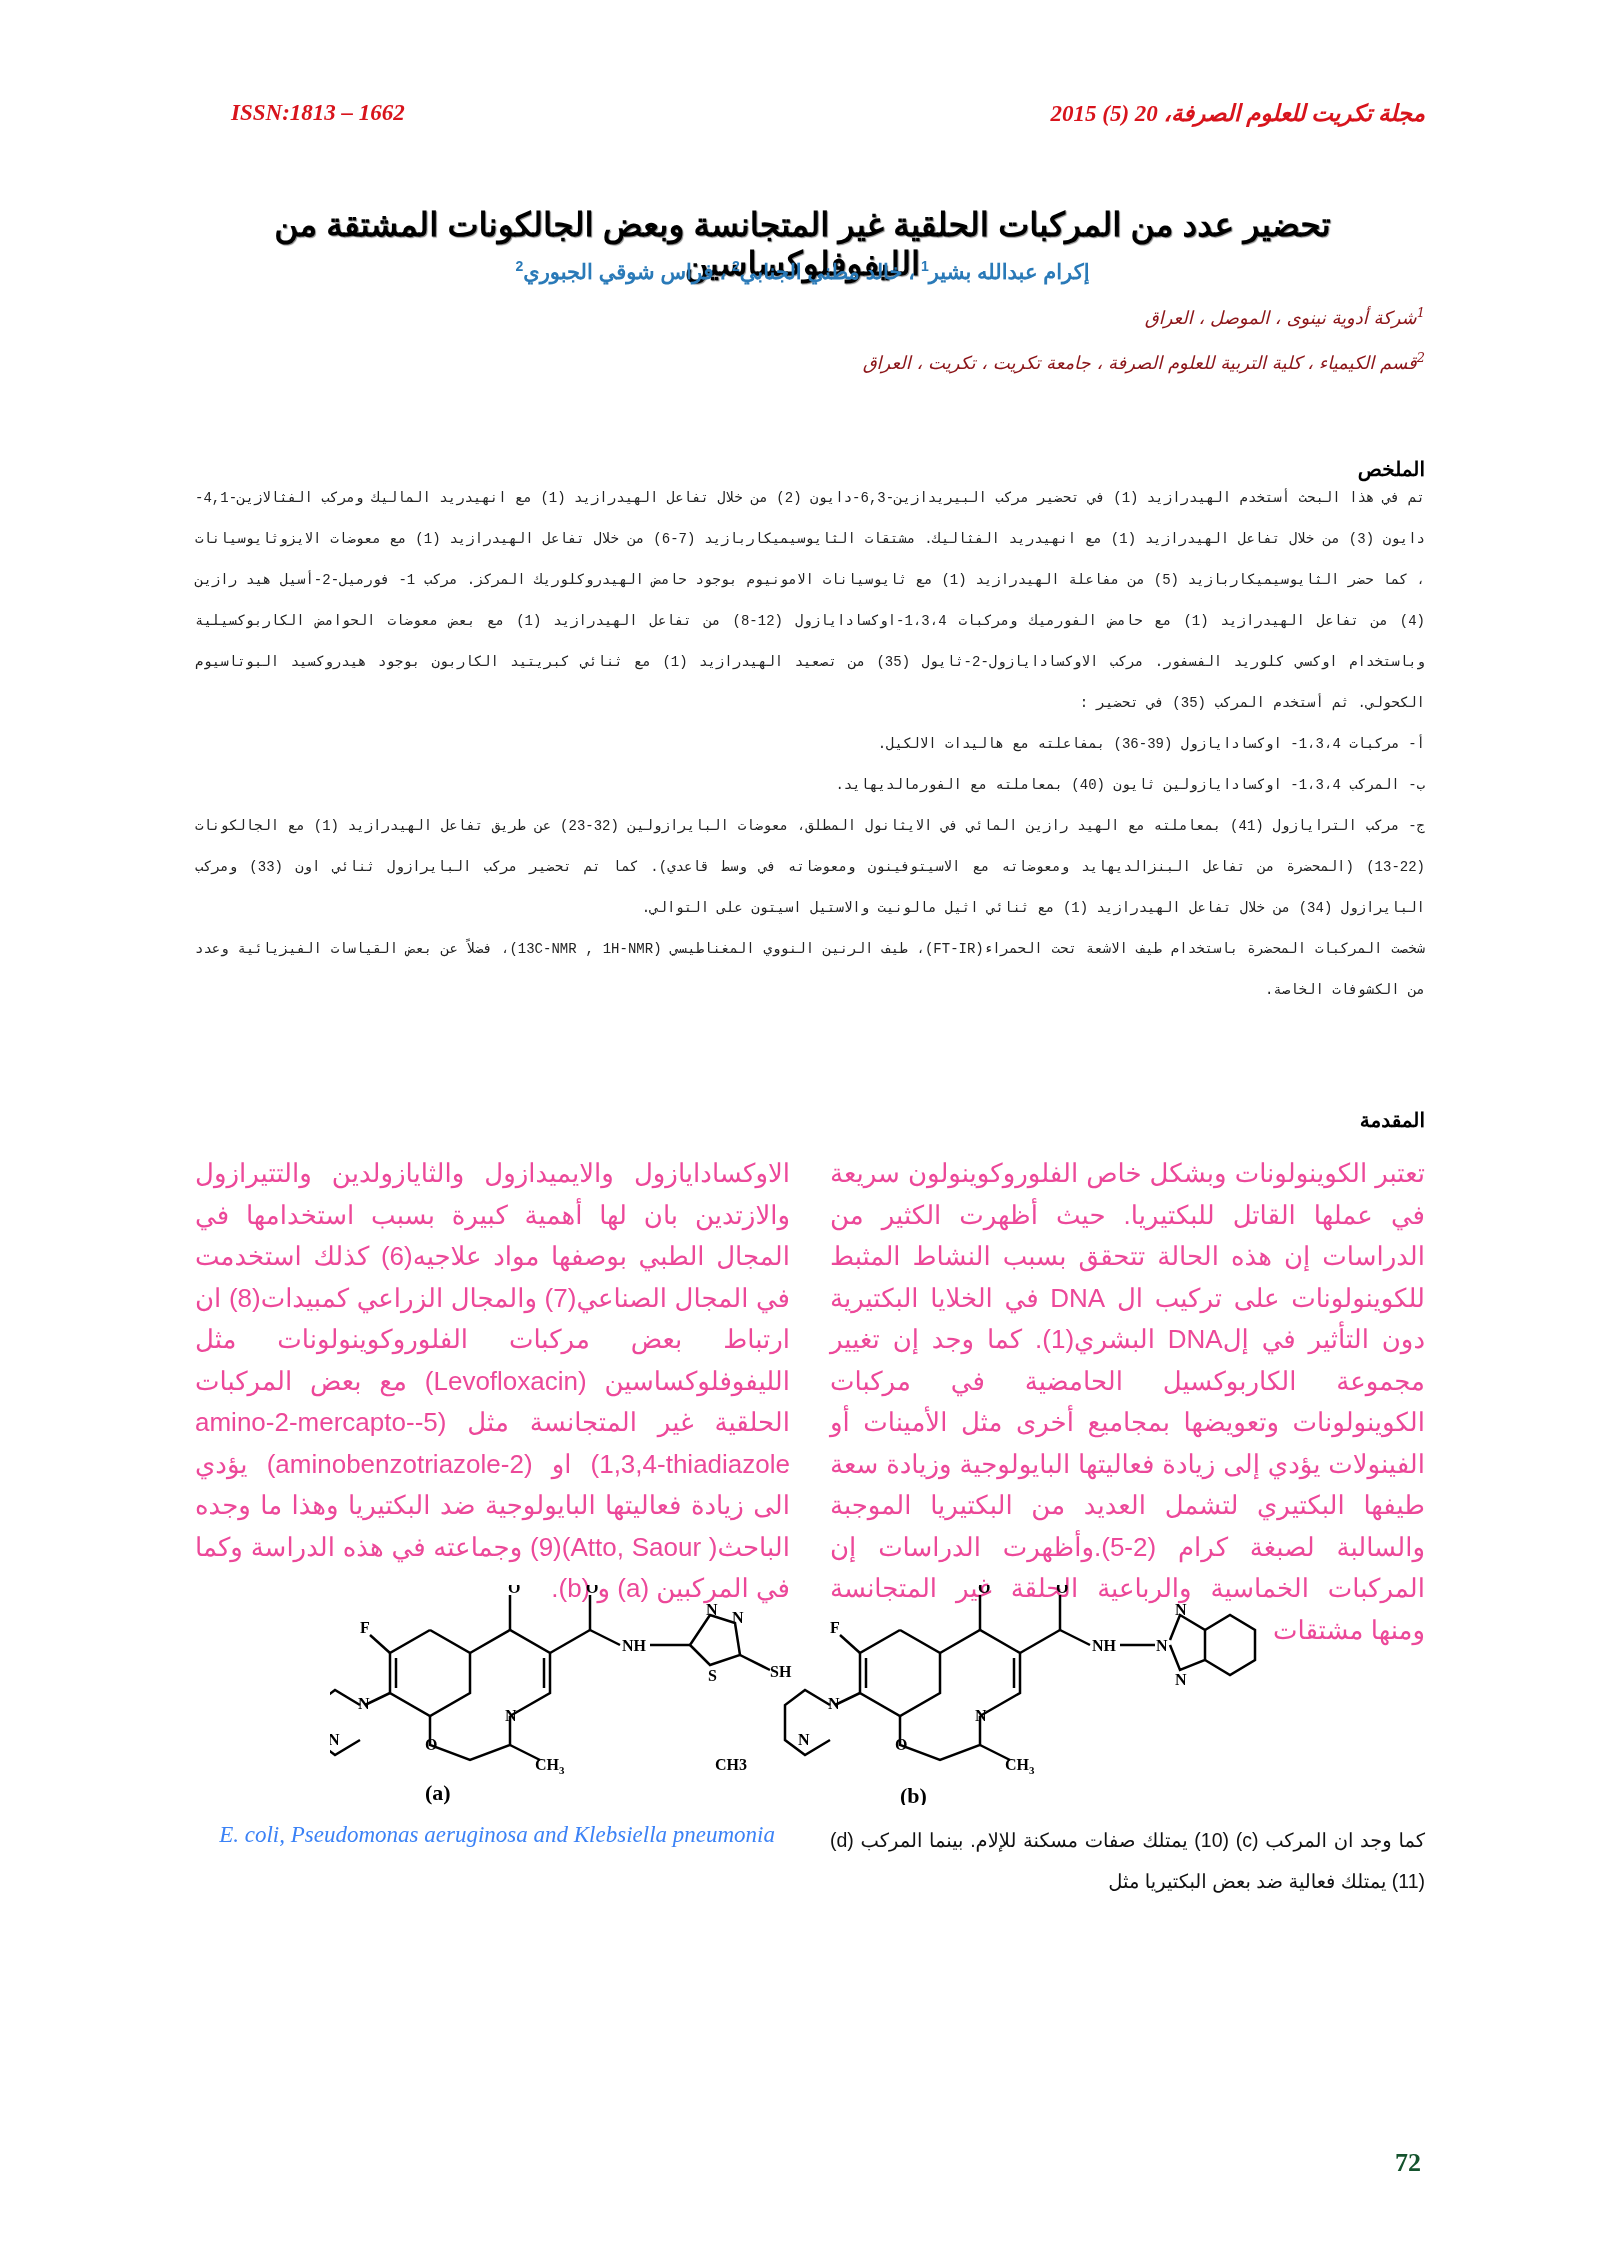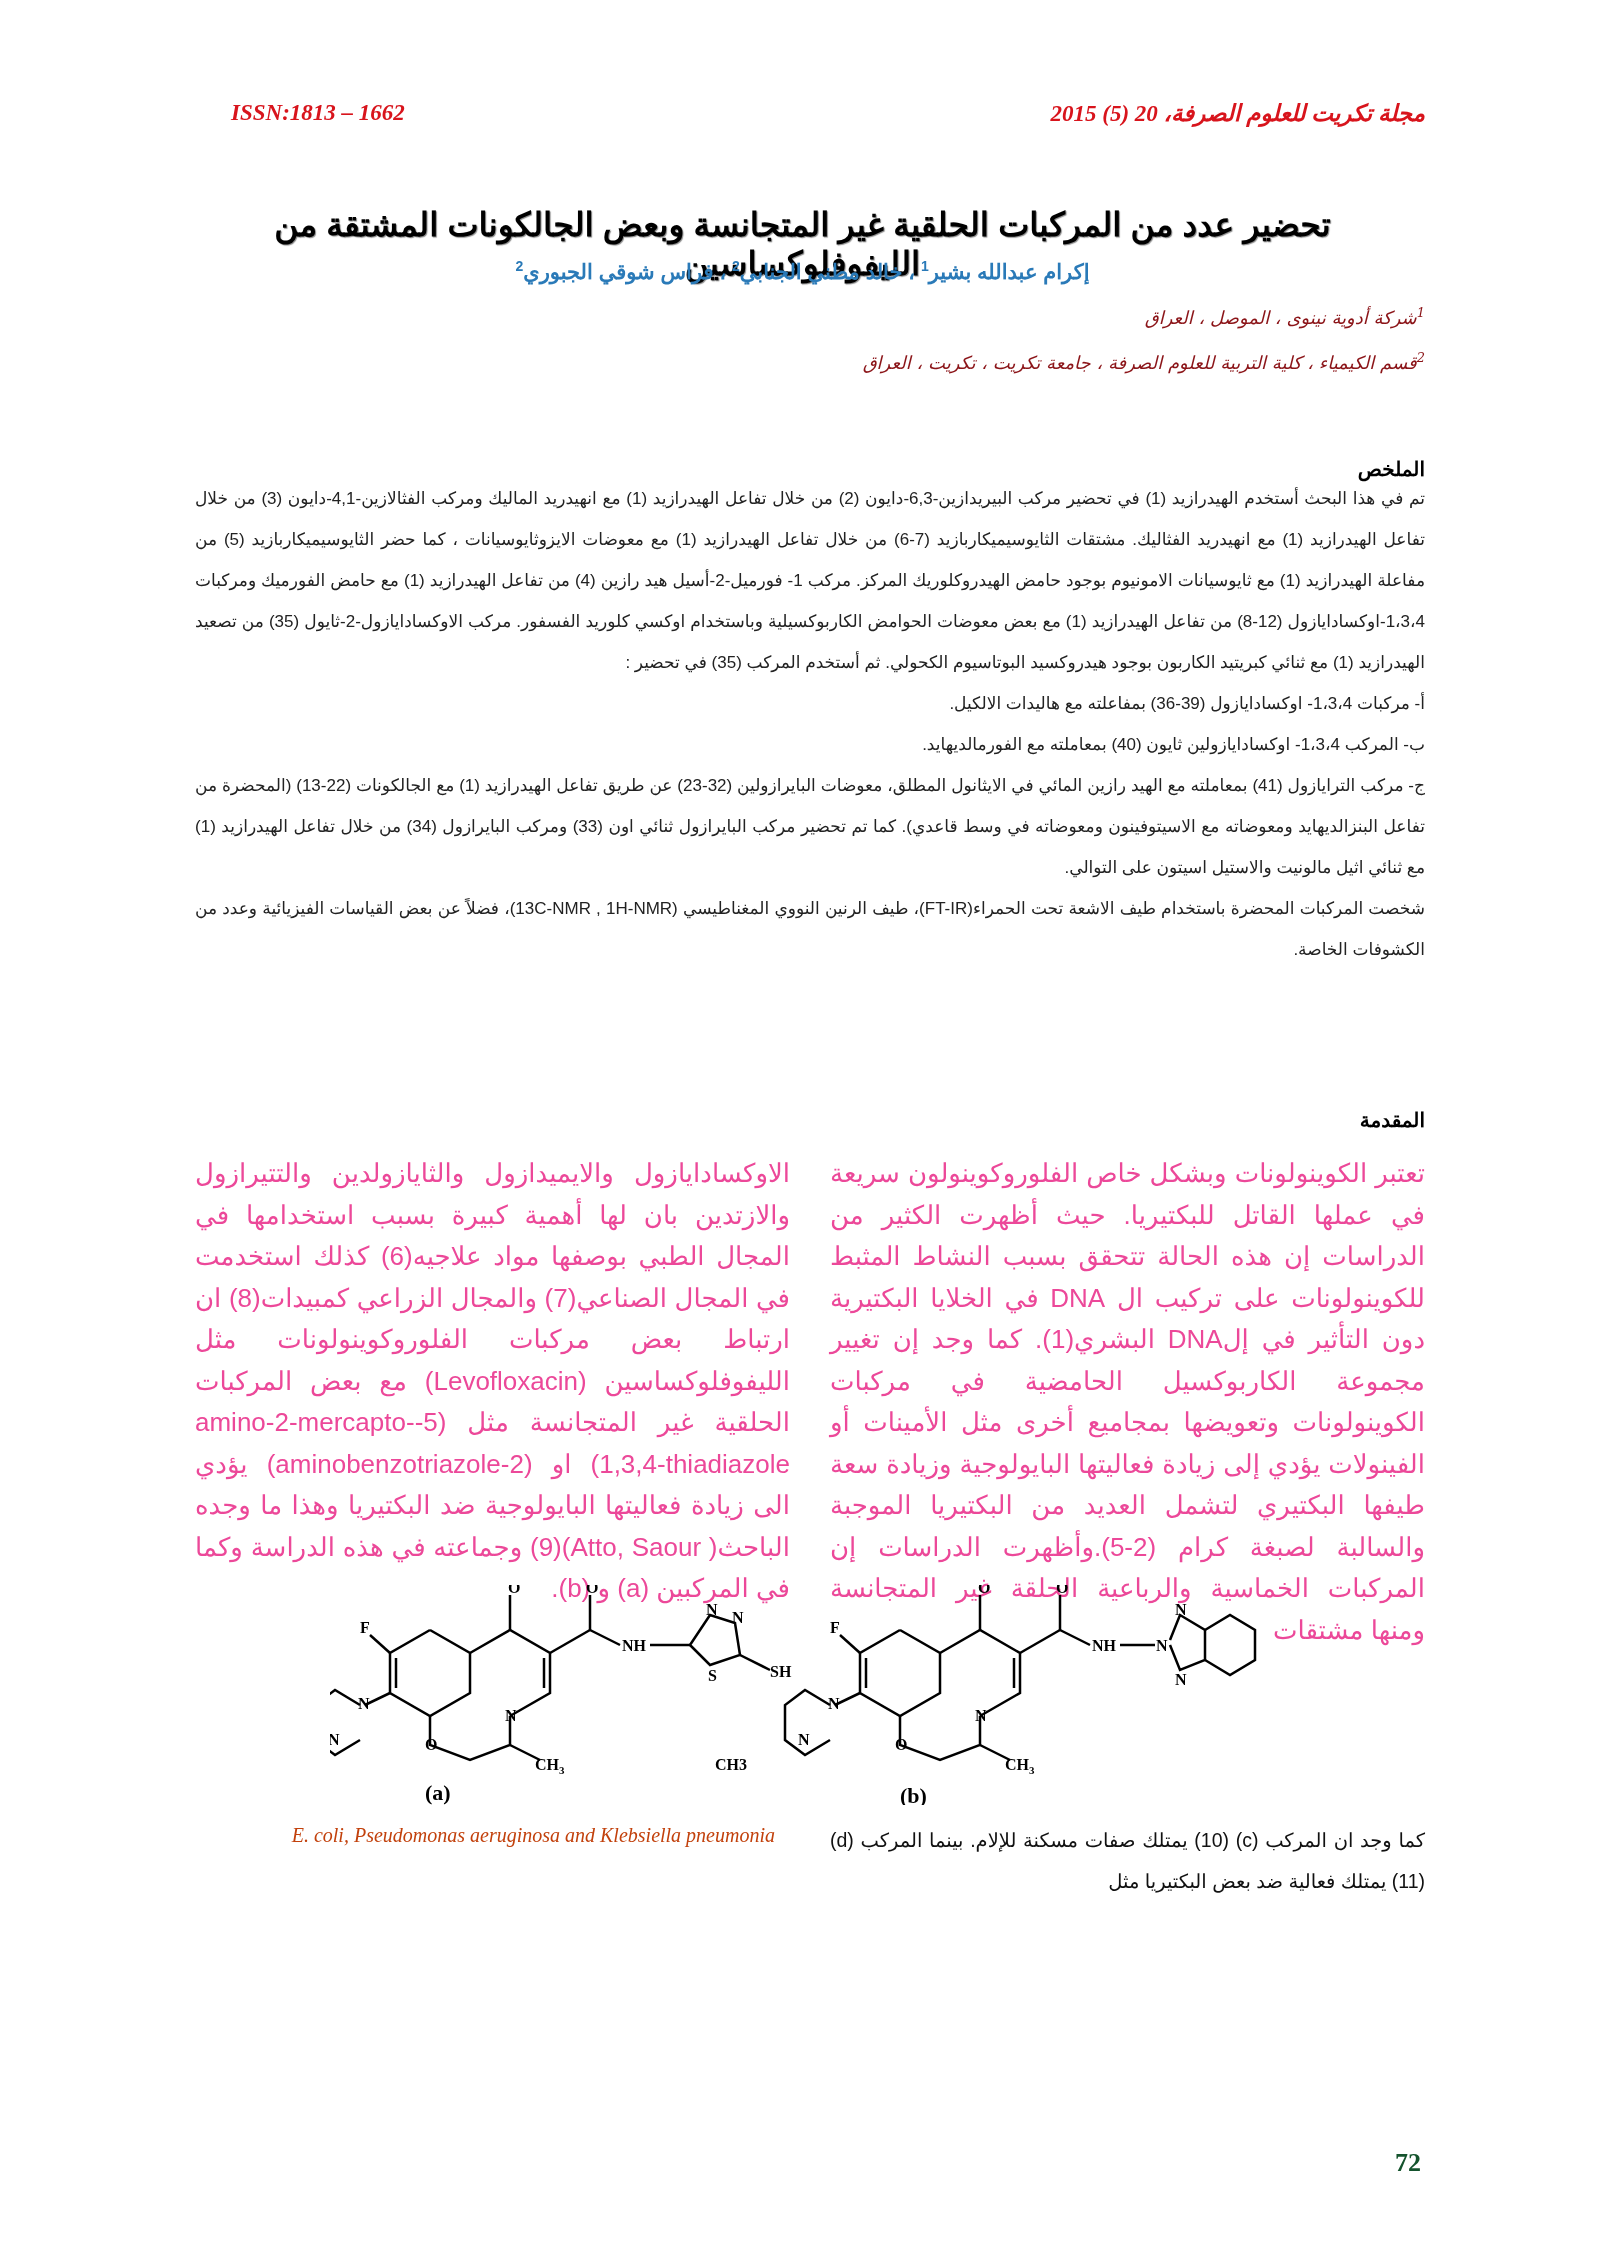--- a/index.html
+++ b/index.html
@@ -11,28 +11,28 @@
   #title { top:205px; left:190px; width:1225px; text-align:center; direction:rtl; font-size:33px; font-weight:bold; text-shadow:1px 1px 1px #888; }
   #authors { top:258px; left:190px; width:1225px; text-align:center; direction:rtl; font-size:21px; font-weight:bold; color:#2a7ab8; }
   #authors sup { font-size:14px; }
   .aff { right:175px; direction:rtl; font-family:"DejaVu Serif", serif; font-style:italic; font-size:18px; color:#8b1418; }
   .aff sup { font-size:13px; }
   #aff1 { top:305px; }
   #aff2 { top:350px; }
   .sec { right:175px; direction:rtl; font-weight:bold; font-size:20px; }
   #sec-abstract { top:457px; }
   #sec-intro { top:1108px; }
-  .para { direction:rtl; text-align:justify; text-align-last:right; font-size:17px; line-height:41px; color:#222; }
+  .para { direction:rtl; text-align:justify; text-align-last:right; font-size:14px; line-height:41px; color:#222;font-family:Liberation Mono, monospace; }
   #abstract-block { top:478px; left:195px; width:1230px; }
   #abstract-block p { margin:0; }
   .col { direction:rtl; text-align:justify; text-align-last:right; font-size:26px; line-height:41.5px; color:#ec4899; }
   #col-right { top:1153px; left:830px; width:595px; }
   #col-left { top:1153px; left:195px; width:595px; }
   #structures { top:1585px; left:330px; width:940px; height:220px; }
-  #species { top:1820px; left:195px; width:580px; font-family:"Liberation Serif", serif; font-style:italic; font-size:20px; color:#c2410c; text-align:right; line-height:30px; }
+  #species { top:1820px; left:195px; width:580px; font-family:"Liberation Serif", serif; font-style:italic; font-size:23px; color:#3b82f6; text-align:right; line-height:30px; }
   #bottom-right { top:1820px; left:830px; width:595px; direction:rtl; text-align:justify; text-align-last:right; font-size:19.5px; line-height:41px; color:#111; }
   #page-num { top:2148px; left:0; width:1421px; text-align:right; font-family:"Liberation Serif", serif; font-weight:bold; font-size:26px; color:#14532d; }
   svg text { font-family:"Liberation Serif", serif; font-weight:bold; }
 </style>
 </head>
 <body>
 
 <div id="issn" class="abs hdr">ISSN:1813 – 1662</div>
 <div id="journal" class="abs hdr">مجلة تكريت للعلوم الصرفة، 20 (5) 2015</div>
 

